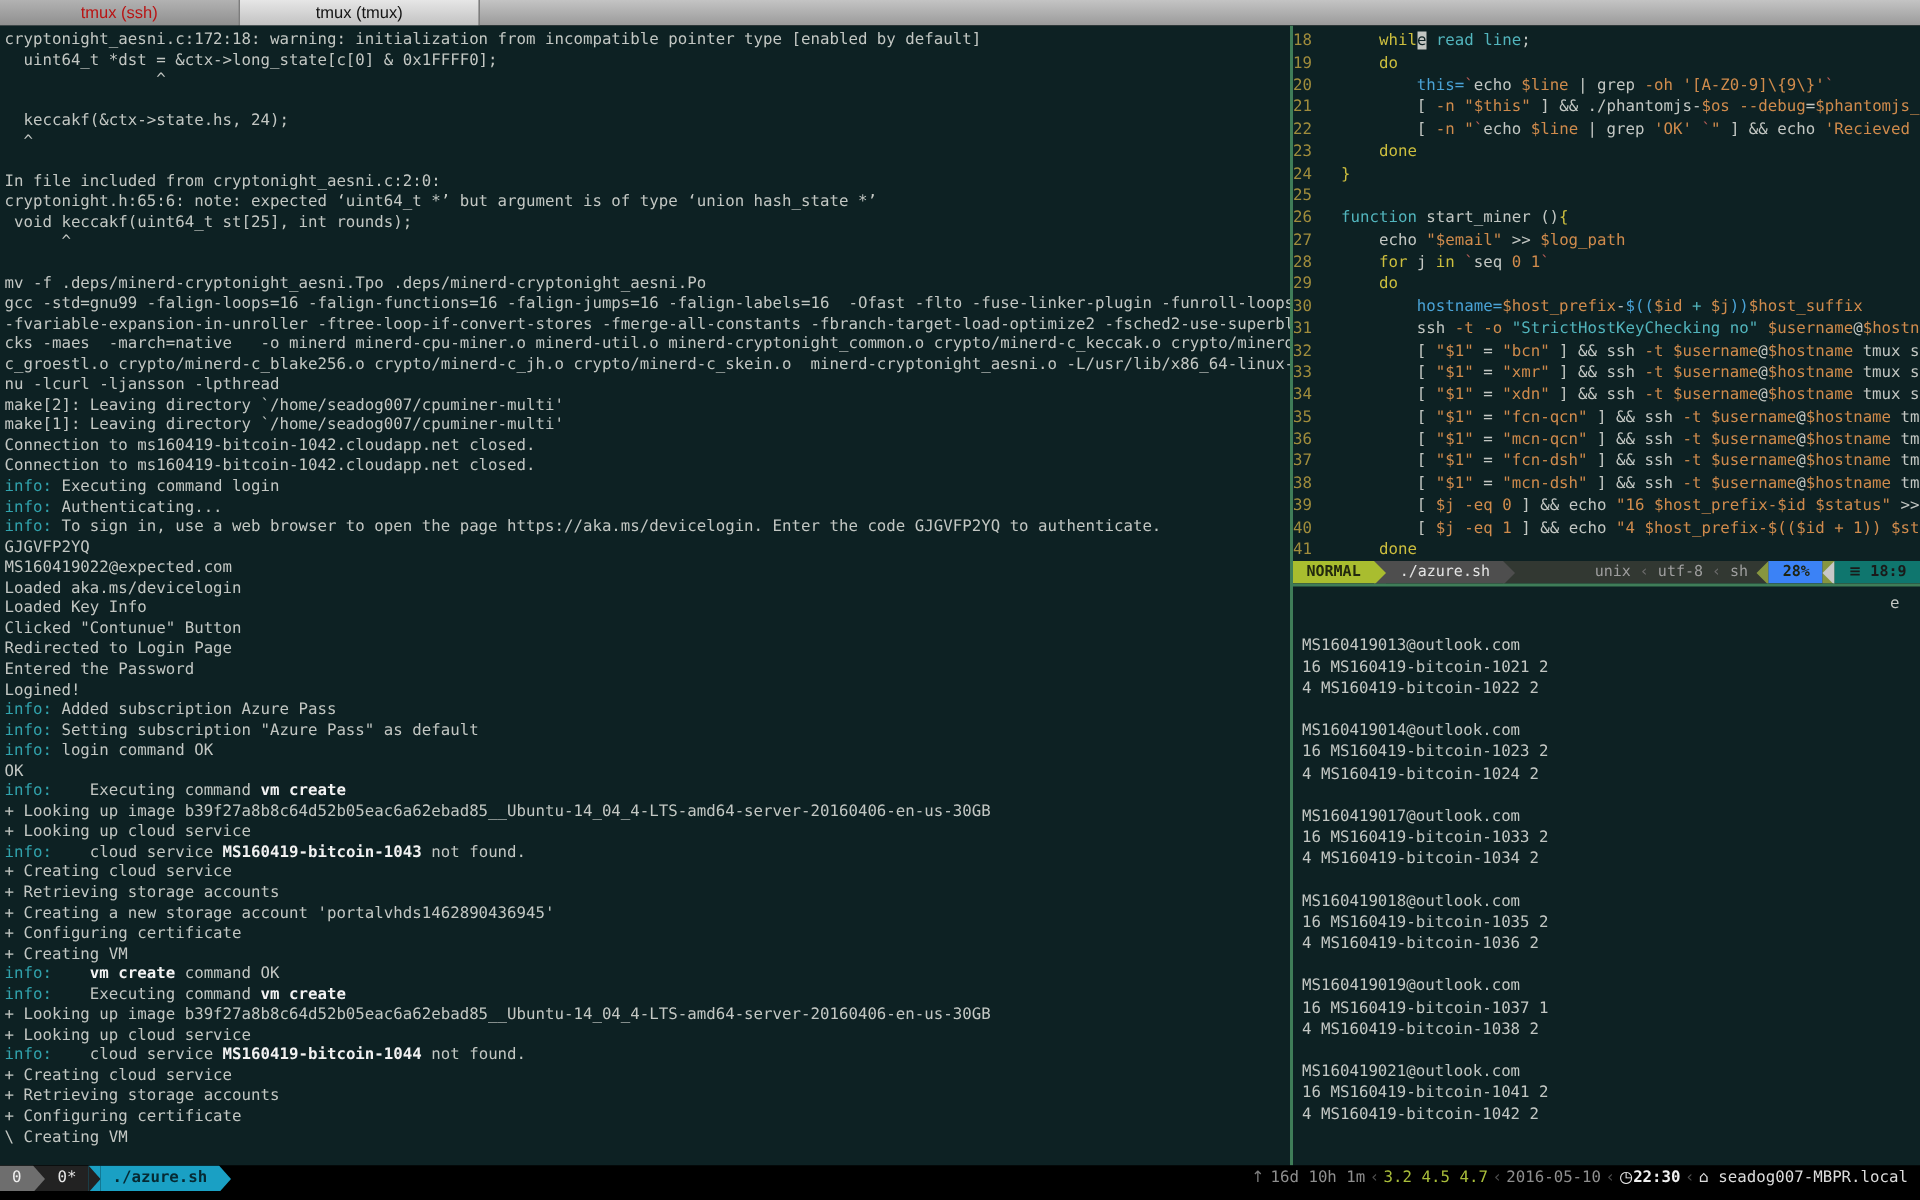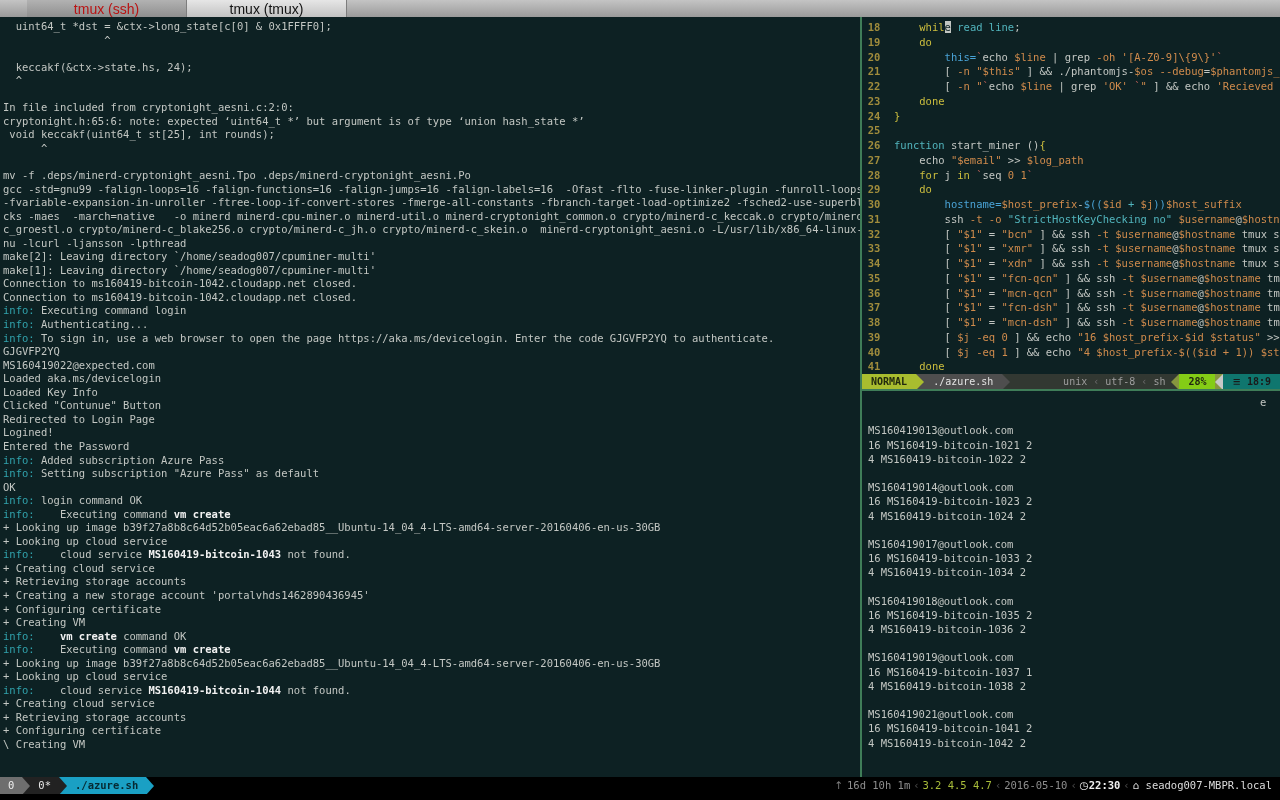--- a/index.html
+++ b/index.html
@@ -1,59 +1,59 @@
 <!DOCTYPE html>
 <html><head>
 <meta charset="utf-8">
 <style>
   html,body{margin:0;padding:0;overflow:hidden;background:#000;}
   .screen{width:1280px;height:800px;display:flex;flex-direction:column;background:#000;
           font-family:"DejaVu Sans Mono",monospace;font-size:10.5px;}
   
   .tabbar{height:17px;display:flex;background:linear-gradient(#c4c4c4,#9a9a9a);
-          font-family:"Liberation Sans",sans-serif;font-size:14px;flex:0 0 auto;padding-left:27px;}
+          font-family:"Liberation Sans",sans-serif;font-size:11px;flex:0 0 auto;}
   .tab{width:160px;display:flex;align-items:center;justify-content:center;
        border-right:1px solid #7d7d7d;box-sizing:border-box;cursor:default;}
   .tab.inactive{background:linear-gradient(#b2b2b2,#8f8f8f);color:#b91414;}
   .tab.active{background:linear-gradient(#e6e6e6,#c2c2c2);color:#141414;}
   .tab-rest{flex:1;}
   
   .main{height:760px;display:flex;background:#0d2123;flex:0 0 auto;overflow:hidden;}
   .pane{overflow:hidden;}
   .pane.left{width:860px;padding:3px 0 0 3px;box-sizing:border-box;}
   .vdiv{width:2px;background:#3f7d58;flex:0 0 auto;}
   .right-col{flex:1;display:flex;flex-direction:column;overflow:hidden;}
   .pane.vim{height:357px;padding:3px 0 0 0;box-sizing:border-box;flex:0 0 auto;}
   .hdiv{height:2px;background:#3f7d58;flex:0 0 auto;}
   .pane.bottom{flex:1;padding:4px 0 0 6px;box-sizing:border-box;}
   
   .tl{white-space:pre;line-height:13.55px;height:13.55px;}
   .vim .tl{line-height:14.75px;height:14.75px;}
   .bottom .tl{line-height:14.2px;height:14.2px;}
-  .lnum{display:inline-block;width:24px;padding-right:8px;text-align:center;color:#a08c3c;font-weight:bold;}
+  .lnum{display:inline-block;width:24px;padding-right:8px;text-align:left;color:#a08c3c;}
   
   .c-txt{color:#c3c7c3}
   .c-info{color:#31a3ad}
   .c-b{color:#f2f2f2;font-weight:bold}
   .c-kw{color:#ccbe3e}
   .c-id{color:#4aa3d6}
   .c-or{color:#d08b4c}
   .c-red{color:#bf5f58}
   .c-cy{color:#52b5bd}
   .c-cur{background:#c2c6c2;color:#0d2123}
   
   .vim-status{height:15px;display:flex;align-items:stretch;background:#323832;
               font-size:10px;line-height:15px;overflow:hidden;flex:0 0 auto;justify-content:space-between;}
   .vim-status .seg{padding:0 9px;white-space:pre;}
   .seg.mode{background:#a9bd2f;color:#22290e;font-weight:bold;}
   .seg.file{background:#4e4e4e;color:#e4e4e4;}
   .vs-fill{flex:1;}
   .vs-item{color:#9e9e9e;padding:0 6px;}
   .vs-sep{color:#6a6a6a;}
-  .seg.pct{background:#84cc16;color:#1e2310;font-weight:bold;}
+  .seg.pct{background:#3b82f6;color:#1e2310;font-weight:bold;}
   .seg.pos{background:#0f766e;color:#1a1a1a;font-weight:bold;}
   .arr{width:0;border-top:9px solid transparent;border-bottom:9px solid transparent;
        border-left:8px solid transparent;flex:0 0 auto;}
   .vim-status .arr{border-top-width:8px;border-bottom-width:8px;}
   .arl{width:0;border-top:8px solid transparent;border-bottom:8px solid transparent;
        border-right:8px solid transparent;flex:0 0 auto;}
   
   .tmux-bar{height:17px;display:flex;align-items:stretch;background:#000;color:#8e8e8e;
             font-size:10.5px;line-height:17px;overflow:hidden;flex:0 0 auto;}
   .tmux-bar .seg{padding:0 8px;white-space:pre;}
@@ -79,20 +79,21 @@
       <span>tmux (ssh)</span>
     </div>
     <div class="tab active">
       <span>tmux (tmux)</span>
     </div>
     <div class="tab-rest"></div>
   </div>
 
   <div class="main">
     <div class="pane left" id="left-pane">
+        <div class="tl"><span class="c-txt">cryptonight_aesni.c:172:18: warning: initialization from incompatible pointer type [enabled by default]</span></div>
         <div class="tl"><span class="c-txt">  uint64_t *dst = &amp;ctx-&gt;long_state[c[0] &amp; 0x1FFFF0];</span></div>
         <div class="tl"><span class="c-txt">                ^</span></div>
         <div class="tl">&nbsp;</div>
         <div class="tl"><span class="c-txt">  keccakf(&amp;ctx-&gt;state.hs, 24);</span></div>
         <div class="tl"><span class="c-txt">  ^</span></div>
         <div class="tl">&nbsp;</div>
         <div class="tl"><span class="c-txt">In file included from cryptonight_aesni.c:2:0:</span></div>
         <div class="tl"><span class="c-txt">cryptonight.h:65:6: note: expected ‘uint64_t *’ but argument is of type ‘union hash_state *’</span></div>
         <div class="tl"><span class="c-txt"> void keccakf(uint64_t st[25], int rounds);</span></div>
         <div class="tl"><span class="c-txt">      ^</span></div>
@@ -109,26 +110,26 @@
         <div class="tl"><span class="c-txt">Connection to ms160419-bitcoin-1042.cloudapp.net closed.</span></div>
         <div class="tl"><span class="c-info">info:</span><span class="c-txt"> Executing command login</span></div>
         <div class="tl"><span class="c-info">info:</span><span class="c-txt"> Authenticating...</span></div>
         <div class="tl"><span class="c-info">info:</span><span class="c-txt"> To sign in, use a web browser to open the page https://aka.ms/devicelogin. Enter the code GJGVFP2YQ to authenticate.</span></div>
         <div class="tl"><span class="c-txt">GJGVFP2YQ</span></div>
         <div class="tl"><span class="c-txt">MS160419022@expected.com</span></div>
         <div class="tl"><span class="c-txt">Loaded aka.ms/devicelogin</span></div>
         <div class="tl"><span class="c-txt">Loaded Key Info</span></div>
         <div class="tl"><span class="c-txt">Clicked "Contunue" Button</span></div>
         <div class="tl"><span class="c-txt">Redirected to Login Page</span></div>
+        <div class="tl"><span class="c-txt">Entered the Password</span></div>
         <div class="tl"><span class="c-txt">Logined!</span></div>
-        <div class="tl"><span class="c-txt">Entered the Password</span></div>
         <div class="tl"><span class="c-info">info:</span><span class="c-txt"> Added subscription Azure Pass</span></div>
         <div class="tl"><span class="c-info">info:</span><span class="c-txt"> Setting subscription "Azure Pass" as default</span></div>
+        <div class="tl"><span class="c-info">info:</span><span class="c-txt"> login command OK</span></div>
         <div class="tl"><span class="c-txt">OK</span></div>
-        <div class="tl"><span class="c-info">info:</span><span class="c-txt"> login command OK</span></div>
         <div class="tl"><span class="c-info">info:</span><span class="c-txt">    Executing command </span><span class="c-b">vm create</span></div>
         <div class="tl"><span class="c-txt">+ Looking up image b39f27a8b8c64d52b05eac6a62ebad85__Ubuntu-14_04_4-LTS-amd64-server-20160406-en-us-30GB</span></div>
         <div class="tl"><span class="c-txt">+ Looking up cloud service</span></div>
         <div class="tl"><span class="c-info">info:</span><span class="c-txt">    cloud service </span><span class="c-b">MS160419-bitcoin-1043</span><span class="c-txt"> not found.</span></div>
         <div class="tl"><span class="c-txt">+ Creating cloud service</span></div>
         <div class="tl"><span class="c-txt">+ Retrieving storage accounts</span></div>
         <div class="tl"><span class="c-txt">+ Creating a new storage account 'portalvhds1462890436945'</span></div>
         <div class="tl"><span class="c-txt">+ Configuring certificate</span></div>
         <div class="tl"><span class="c-txt">+ Creating VM</span></div>
         <div class="tl"><span class="c-info">info:</span><span class="c-txt">    </span><span class="c-b">vm create</span><span class="c-txt"> command OK</span></div>

